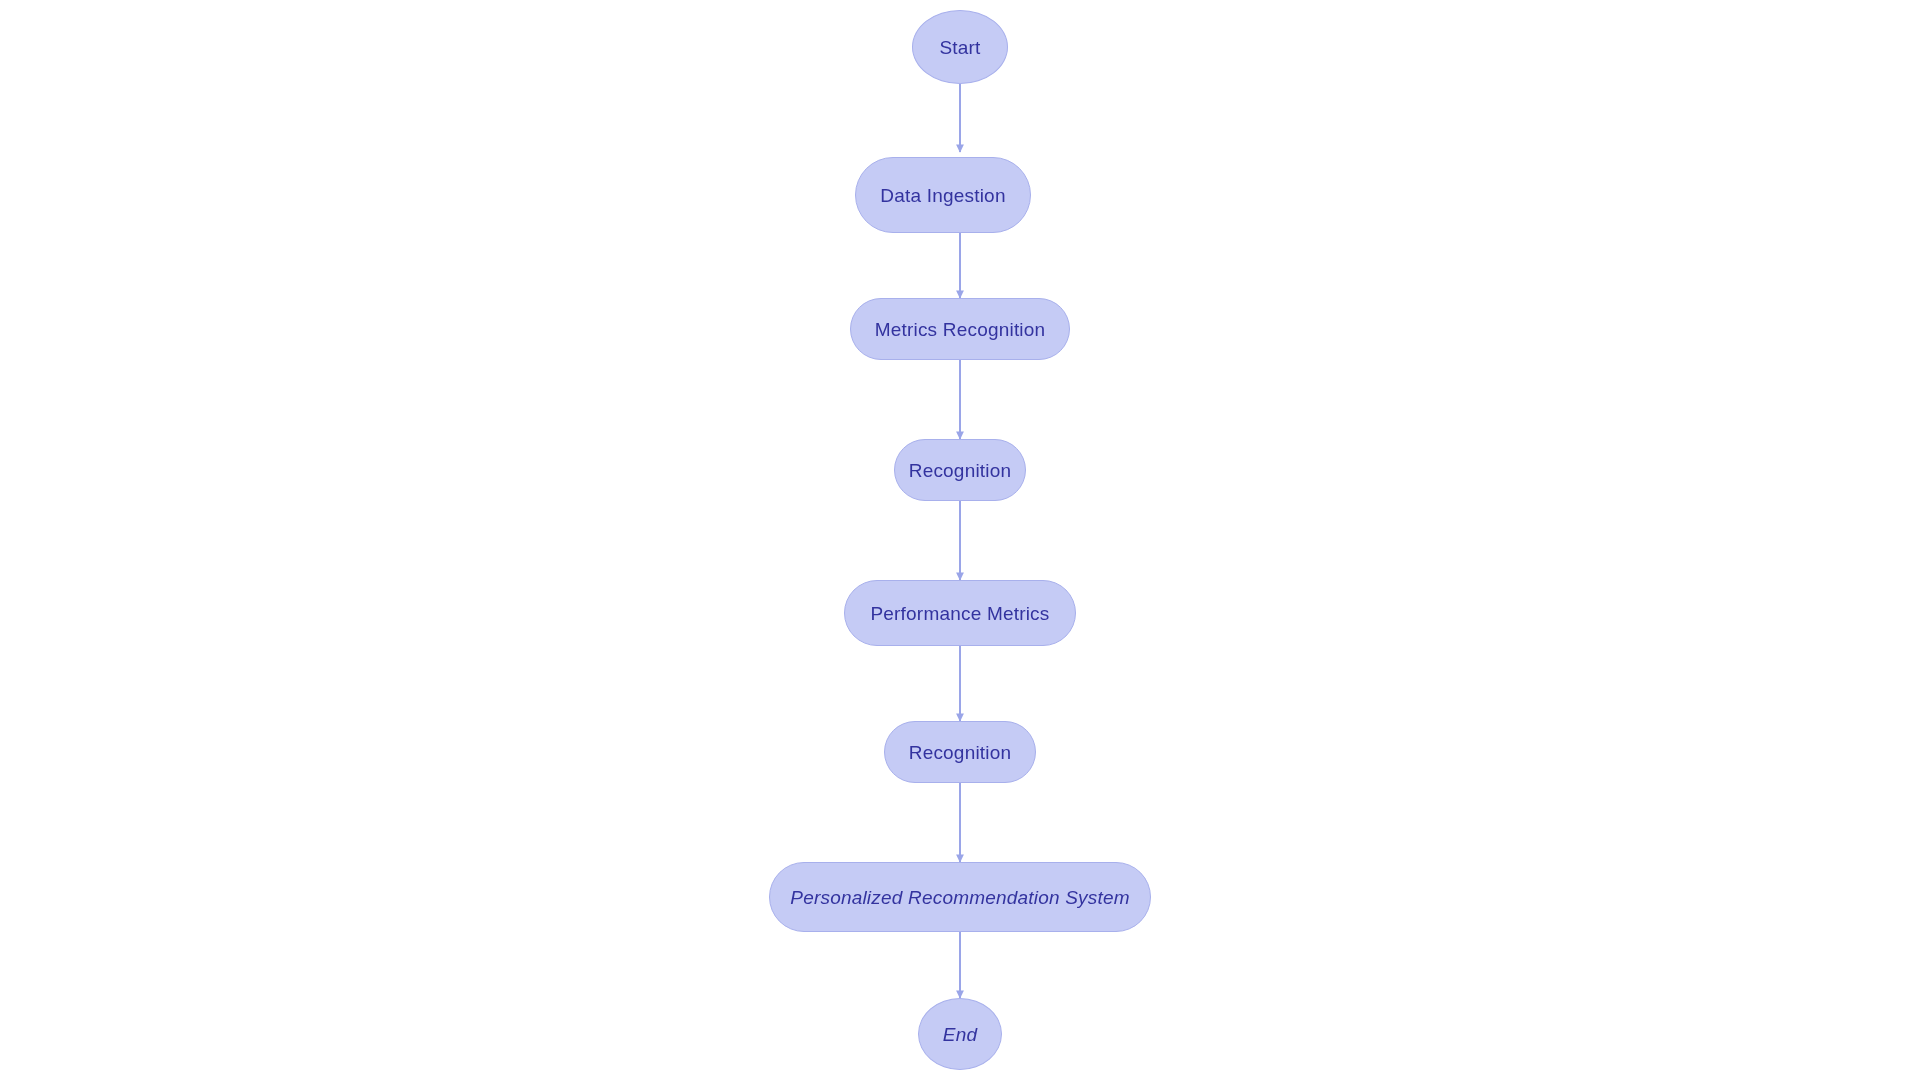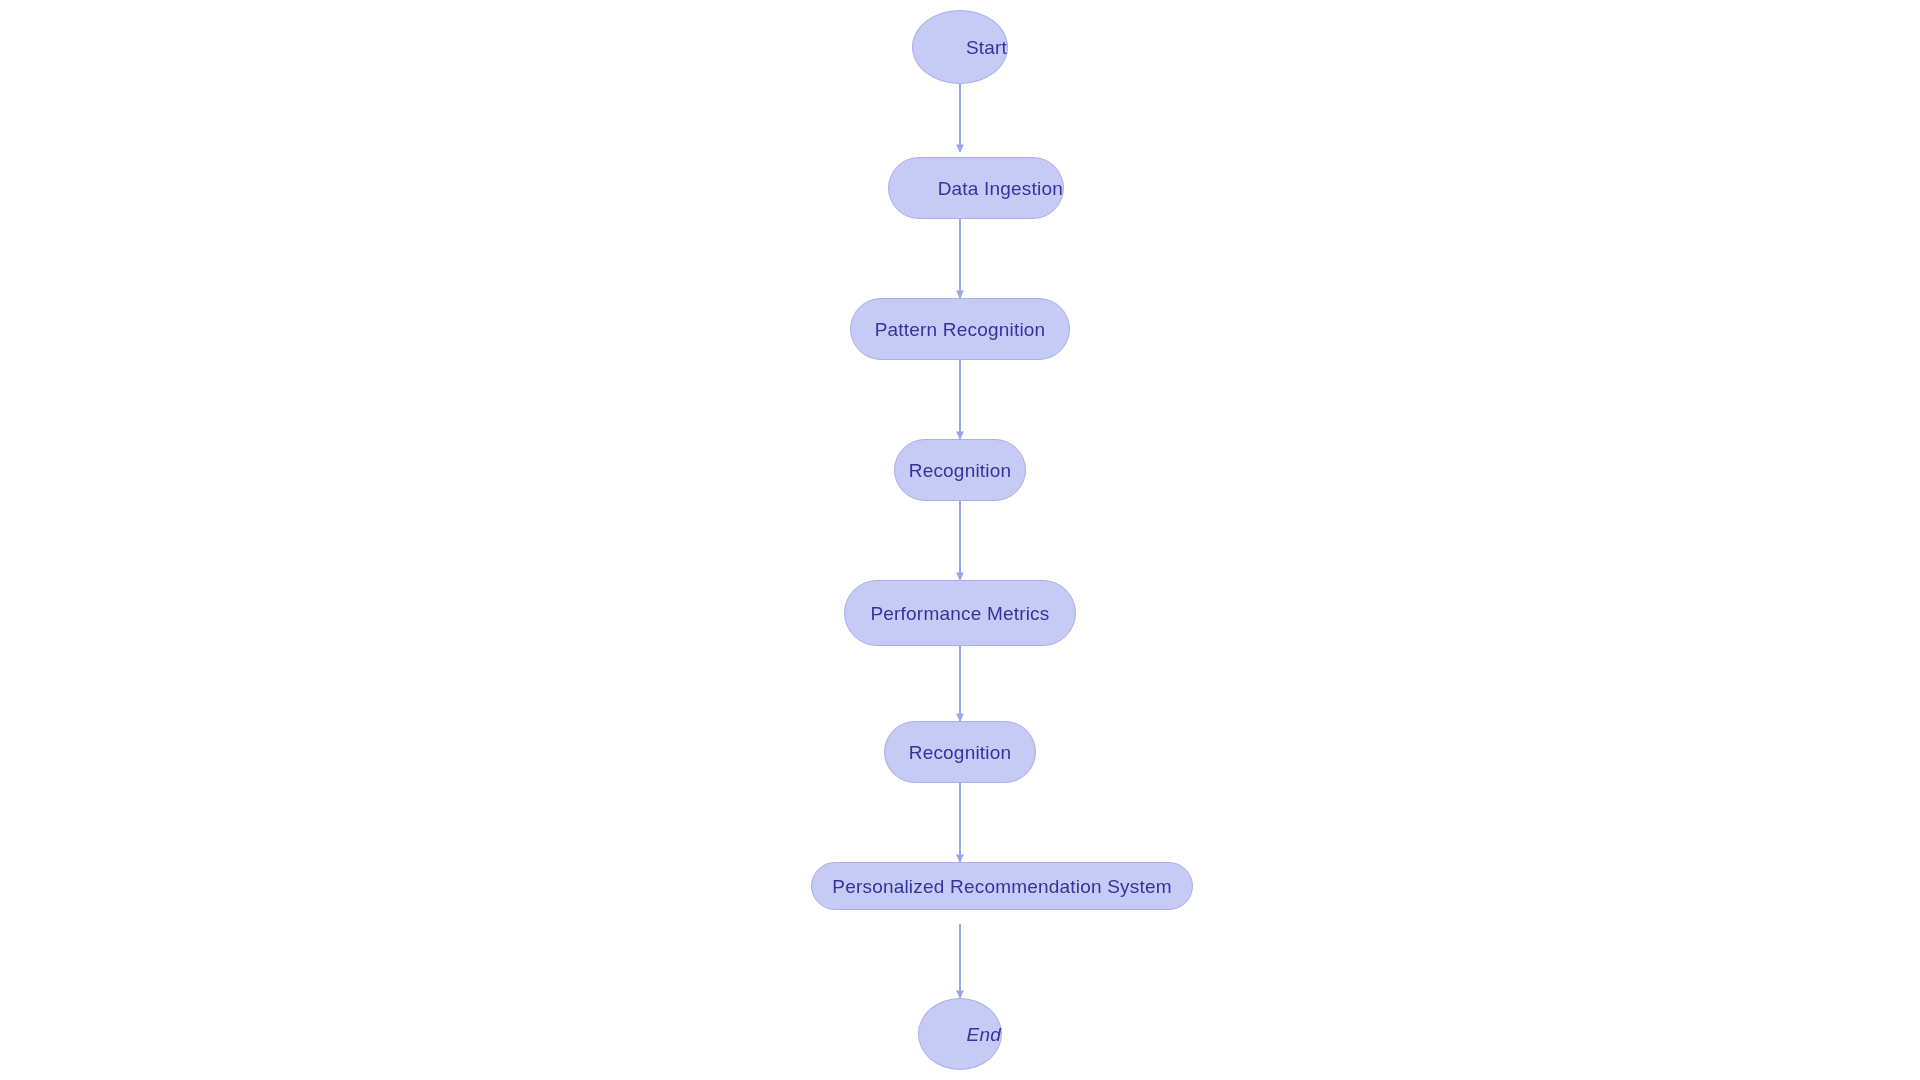--- a/index.html
+++ b/index.html
@@ -58,21 +58,20 @@
   }
 
   
   .flow-node.stadium {
     border-radius: 999px;
   }
 
   
   .flow-node.terminator {
     border-radius: 50%;
-    justify-content: flex-end;
   }
 
   .node-label {
     display: block;
     pointer-events: none;
   }
 </style>
 </head>
 <body>
 
@@ -93,36 +92,36 @@
         <line x1="960" y1="783" x2="960" y2="862" stroke="#9aa5e8" stroke-width="2" marker-end="url(#arrowhead)"></line>
         <line x1="960" y1="924" x2="960" y2="998" stroke="#9aa5e8" stroke-width="2" marker-end="url(#arrowhead)"></line>
       </g>
   </svg>
 
   <div class="node-layer">
     <div id="node-group">
         <div class="flow-node terminator" style="left: 912px; top: 10px; width: 96px; height: 74px;">
           <span class="node-label">Start</span>
         </div>
-        <div class="flow-node stadium" style="left: 888px; top: 157px; width: 176px; height: 62px; justify-content: flex-end;">
+        <div class="flow-node stadium" style="left: 855px; top: 157px; width: 176px; height: 76px;">
           <span class="node-label">Data Ingestion</span>
         </div>
         <div class="flow-node stadium" style="left: 850px; top: 298px; width: 220px; height: 62px;">
-          <span class="node-label">Pattern Recognition</span>
+          <span class="node-label">Metrics Recognition</span>
         </div>
         <div class="flow-node stadium" style="left: 894px; top: 439px; width: 132px; height: 62px;">
           <span class="node-label">Recognition</span>
         </div>
         <div class="flow-node stadium" style="left: 844px; top: 580px; width: 232px; height: 66px;">
           <span class="node-label">Performance Metrics</span>
         </div>
         <div class="flow-node stadium" style="left: 884px; top: 721px; width: 152px; height: 62px;">
           <span class="node-label">Recognition</span>
         </div>
-        <div class="flow-node stadium" style="left: 811px; top: 862px; width: 382px; height: 48px;">
+        <div class="flow-node stadium" style="left: 769px; top: 862px; width: 382px; height: 70px; font-style: italic;">
           <span class="node-label">Personalized Recommendation System</span>
         </div>
         <div class="flow-node terminator" style="left: 918px; top: 998px; width: 84px; height: 72px; font-style: italic;">
           <span class="node-label">End</span>
         </div>
       </div>
   </div>
 
 </div>
 

